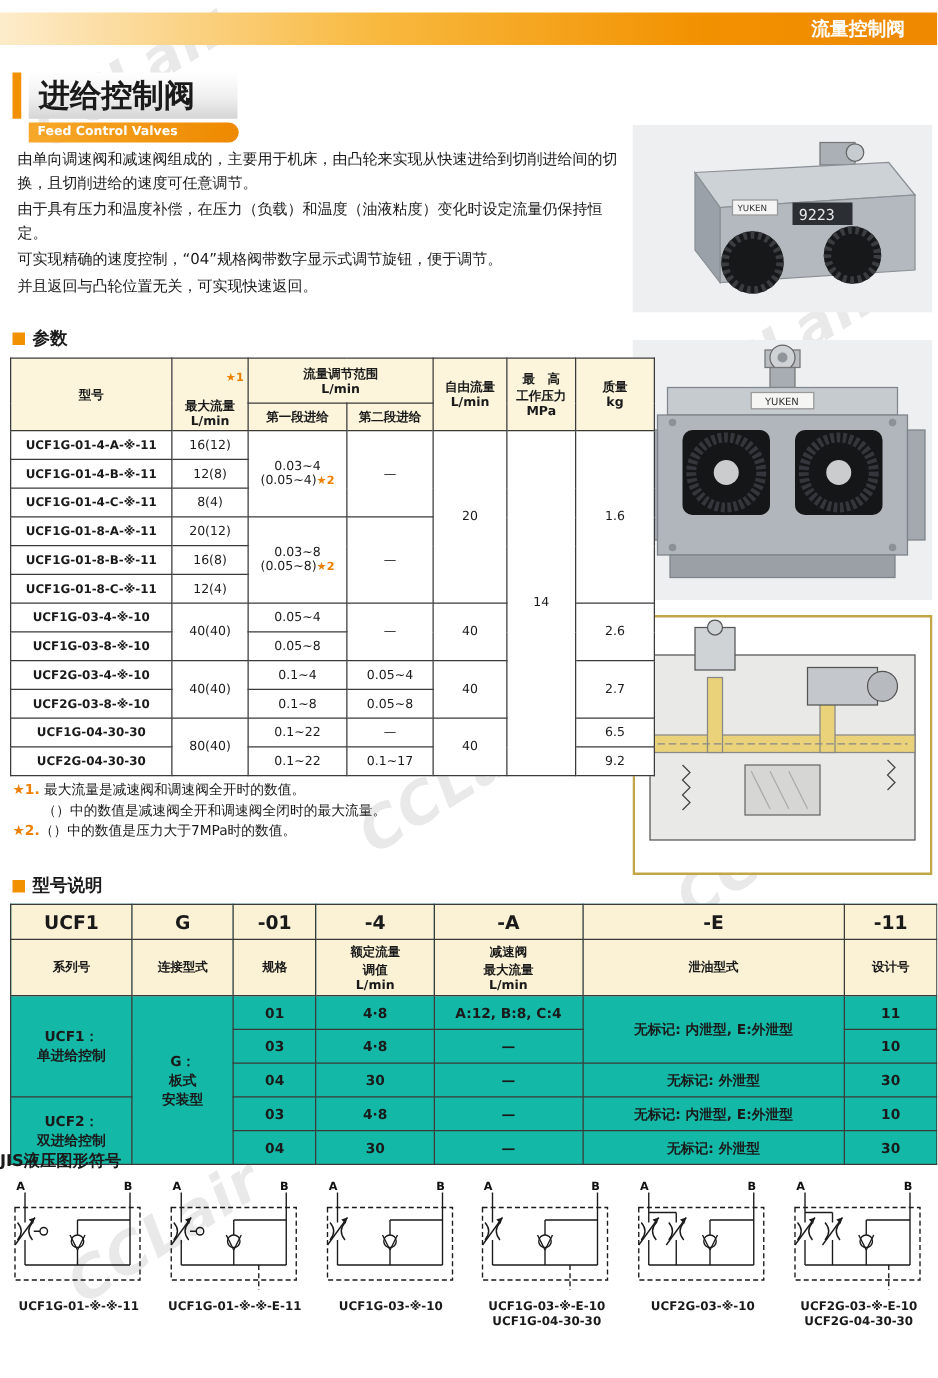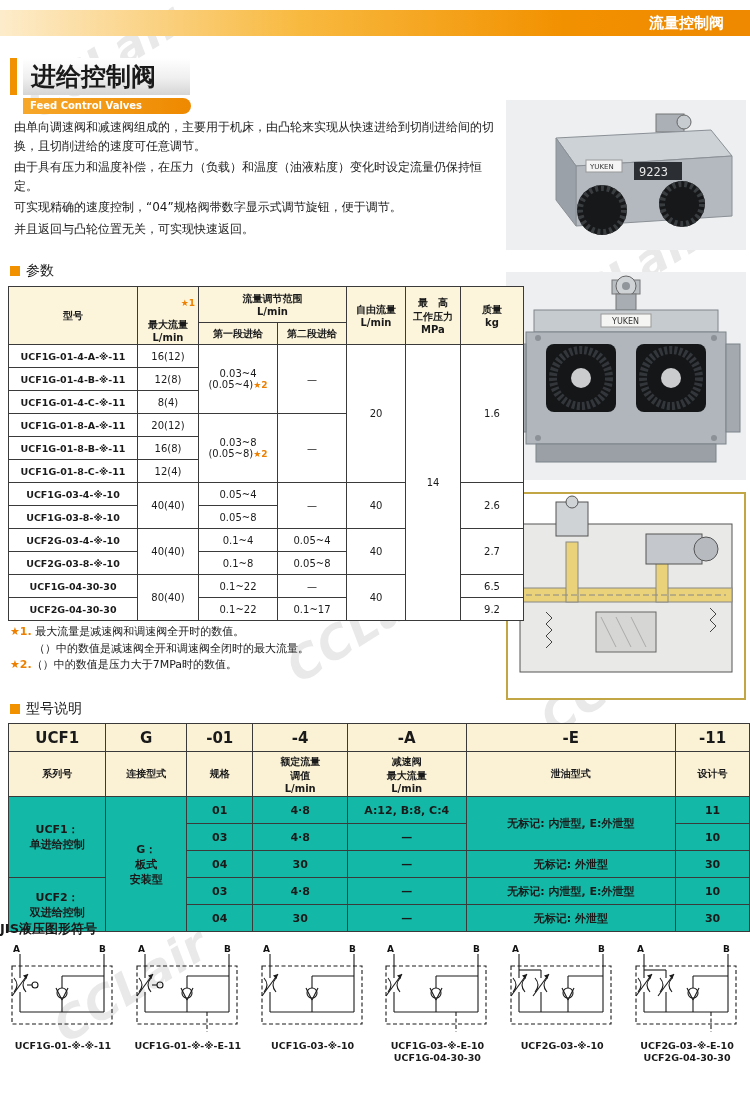--- a/index.html
+++ b/index.html
@@ -20,21 +20,21 @@
   .orange-bar{width:7px;background:#f29100;margin-right:6px;}
   .title-row h1{font-size:25px;font-weight:bold;margin:0;padding:2px 34px 2px 8px;
                 background:linear-gradient(180deg,#ffffff 0%,#efefef 55%,#d5d5d5 100%);}
   .subtitle-bar{margin:3px 0 0 13px;width:168px;height:16px;border-radius:0 9px 9px 0;
                 background:linear-gradient(90deg,#f7a82a,#ee8900);color:#fff;font-size:10px;
                 font-weight:bold;line-height:16px;padding-left:7px;box-sizing:border-box;}
   
   .intro{position:absolute;top:118px;left:14px;width:482px;font-size:12px;line-height:1.55;z-index:2;}
   .intro p{margin:0 0 3px 0;}
   
-  .section-head{position:absolute;display:flex;align-items:center;gap:6px;font-size:14px;font-weight:normal;z-index:2;}
+  .section-head{position:absolute;display:flex;align-items:center;gap:6px;font-size:14px;font-weight:bold;z-index:2;}
   .bullet{width:10px;height:10px;background:#f29100;display:inline-block;}
   
   .photo{position:absolute;z-index:2;}
   
   .params{position:absolute;top:286px;left:8px;border-collapse:collapse;font-size:10px;background:#fff;z-index:2;}
   .params th,.params td{border:1px solid #3a3a3a;padding:1px 3px;text-align:center;
                         vertical-align:middle;white-space:pre-line;}
   .params thead th{background:#fcf5dc;font-weight:bold;}
   .params td{height:20px;}
   .params td.model{font-weight:bold;font-size:9.5px;width:122px;}

